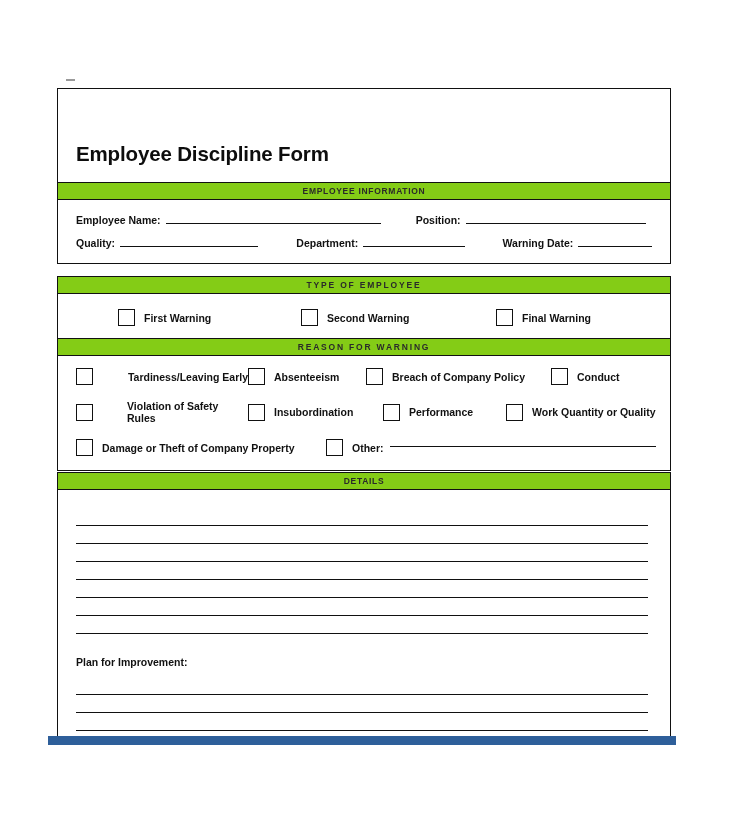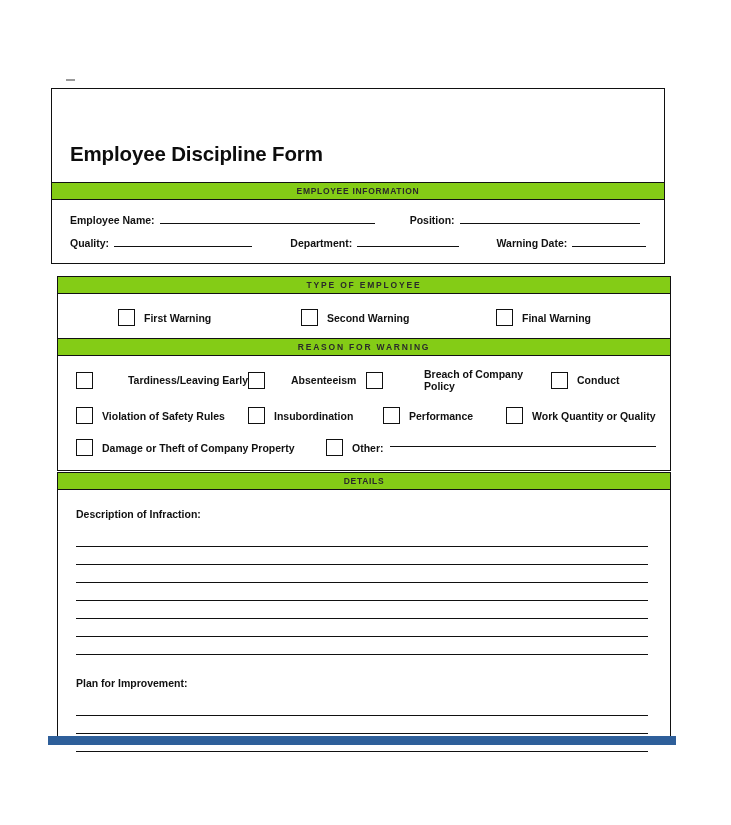--- a/index.html
+++ b/index.html
@@ -28,21 +28,21 @@
   .stray-tick {
     position: absolute;
     left: 66px; top: 79px;
     width: 9px; height: 2px;
     background: #9a9a9a;
   }
 
   
   #form-frame {
     position: absolute;
-    left: 51px;
+    left: 57px;
     top: 88px;
     width: 614px;
     border: 1.5px solid #111111;
     background: #ffffff;
     box-sizing: border-box;
   }
 
   
   .title-band {
     height: 93px;
@@ -250,36 +250,36 @@
       <span class="section-bar-label wide">REASON FOR WARNING</span>
     </div>
     <div class="detached-box" style="border-top:none;">
       <div class="reason-body">
 
         <div class="reason-row">
           <div class="cb-item" style="width:172px;justify-content:space-between;">
             <span class="cb"></span>
             <span class="cb-label">Tardiness/Leaving Early</span>
           </div>
-          <div class="cb-item" style="width:118px;gap:17px;">
+          <div class="cb-item" style="width:118px;">
             <span class="cb"></span>
             <span class="cb-label">Absenteeism</span>
           </div>
-          <div class="cb-item" style="width:185px;gap:32px;">
+          <div class="cb-item" style="width:185px;">
             <span class="cb"></span>
             <span class="cb-label">Breach of Company Policy</span>
           </div>
           <div class="cb-item">
             <span class="cb"></span>
             <span class="cb-label">Conduct</span>
           </div>
         </div>
 
         <div class="reason-row">
-          <div class="cb-item" style="width:172px;">
+          <div class="cb-item" style="width:172px;gap:25px;">
             <span class="cb"></span>
             <span class="cb-label">Violation of Safety Rules</span>
           </div>
           <div class="cb-item" style="width:135px;">
             <span class="cb"></span>
             <span class="cb-label">Insubordination</span>
           </div>
           <div class="cb-item" style="width:123px;">
             <span class="cb"></span>
             <span class="cb-label">Performance</span>
@@ -307,21 +307,20 @@
   </div>
 
   <div style="position:absolute;left:57px;top:472px;width:614px;box-sizing:border-box;">
     <div class="section-bar standalone">
       <span class="section-bar-label narrow">DETAILS</span>
     </div>
     <div class="detached-box" style="border-top:none;height:251px;">
       <div class="details-body">
 
         <div>
-          <div class="sub-label">Description of Infraction:</div>
           <div class="write-lines">
             <div class="write-line"></div>
             <div class="write-line"></div>
             <div class="write-line"></div>
             <div class="write-line"></div>
             <div class="write-line"></div>
             <div class="write-line"></div>
             <div class="write-line"></div>
           </div>
         </div>

